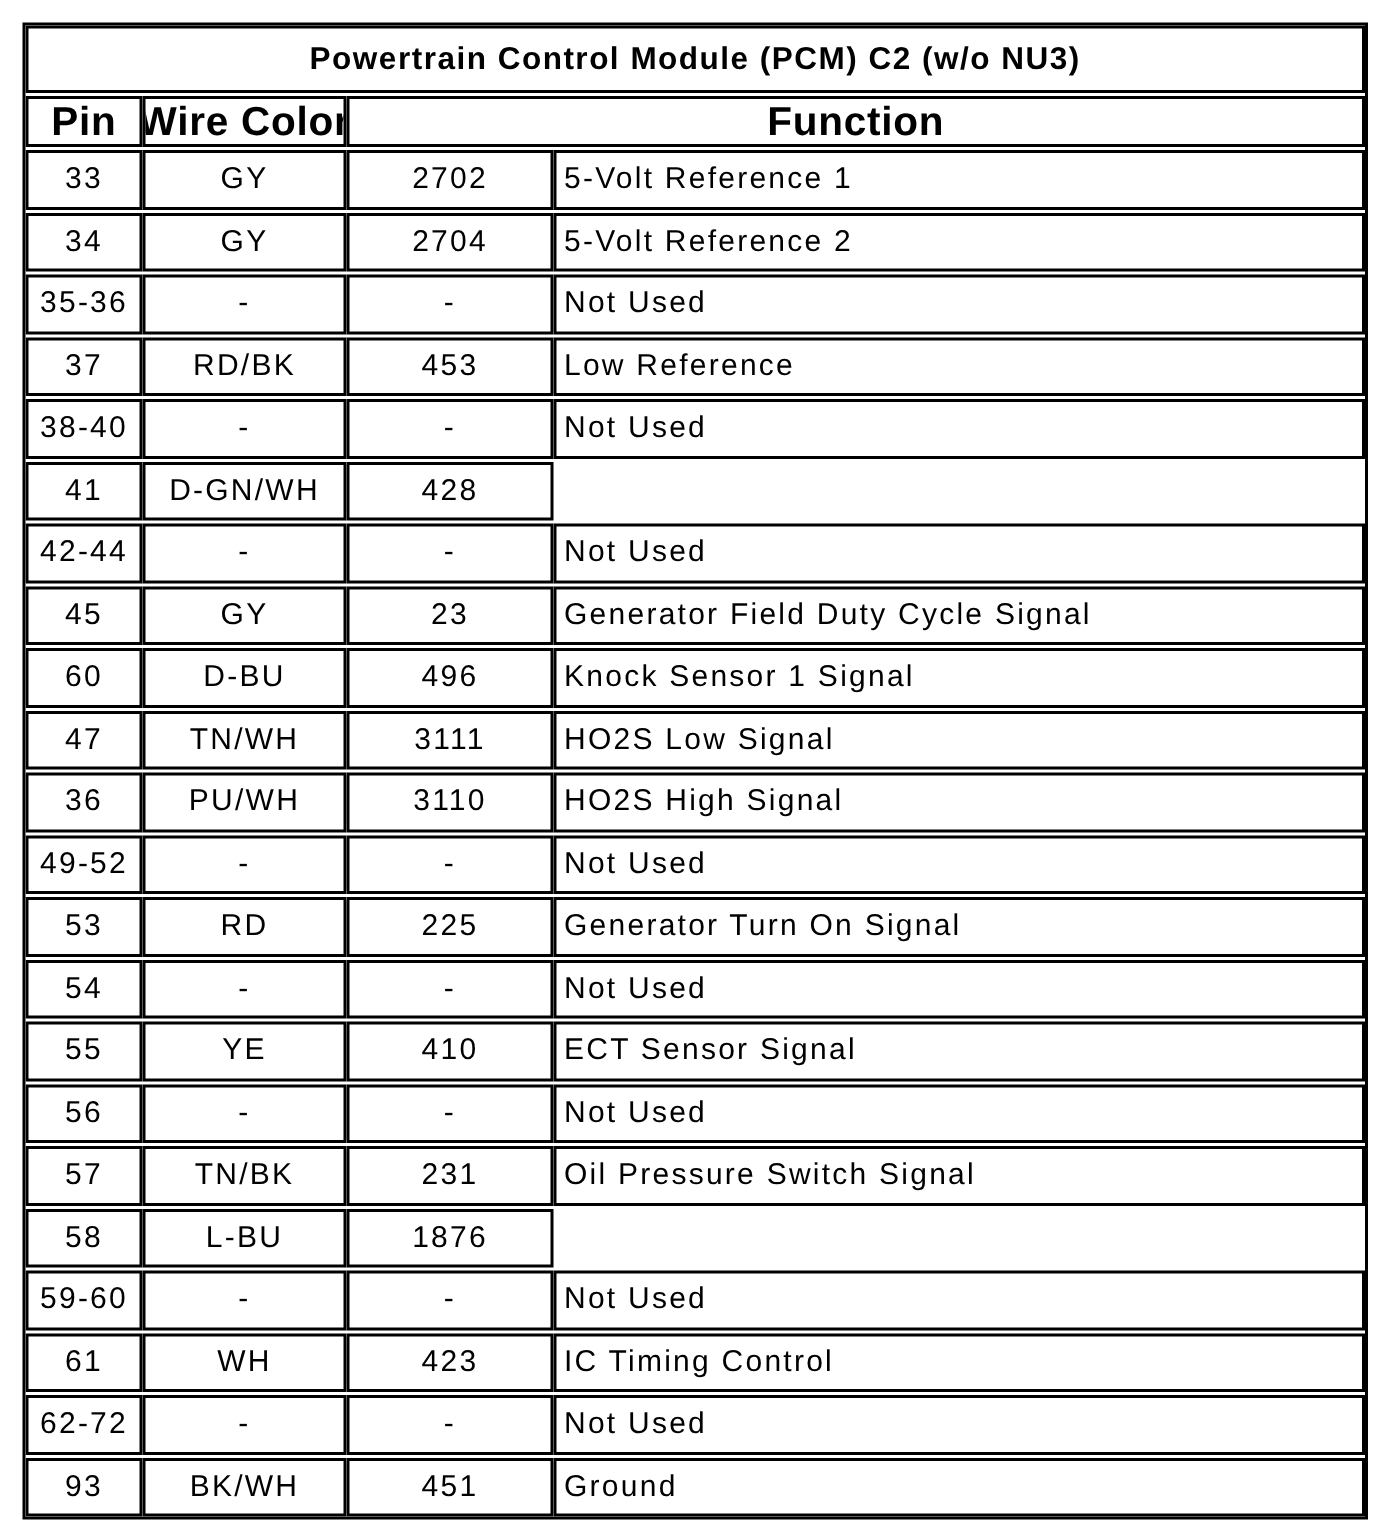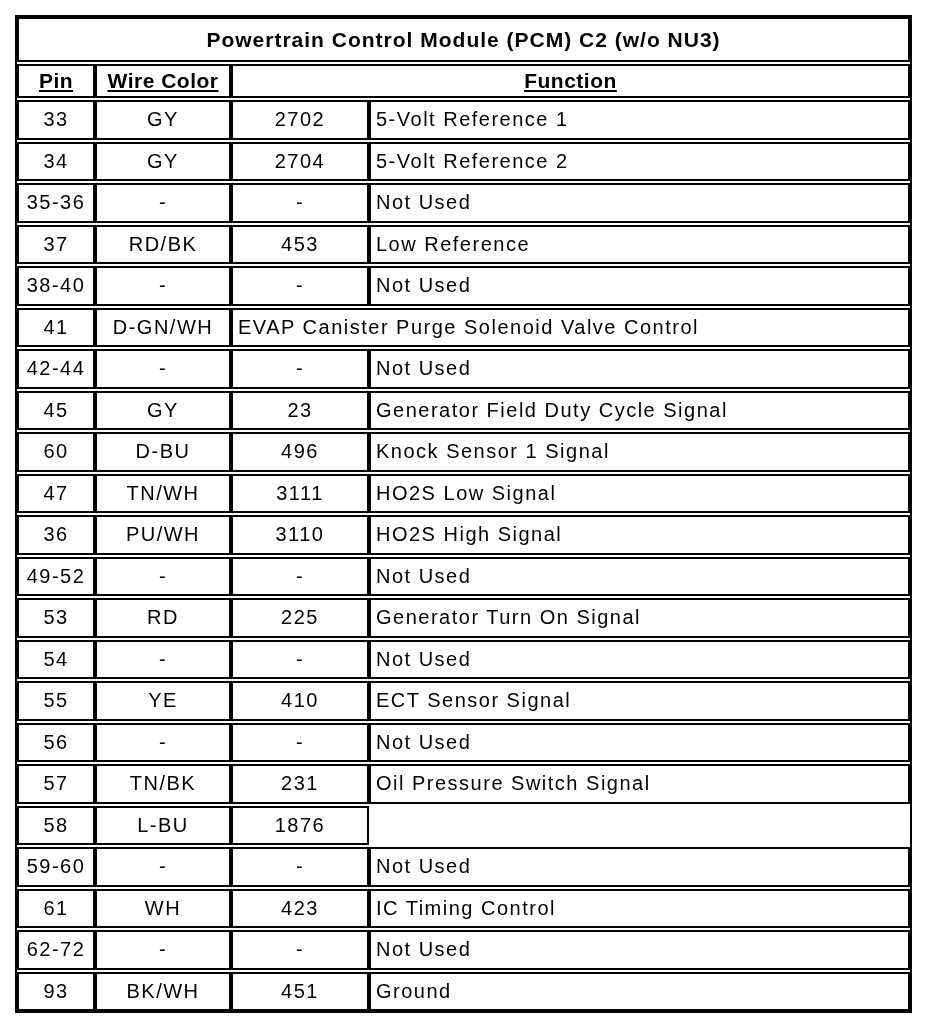--- a/index.html
+++ b/index.html
@@ -44,24 +44,23 @@
   }
   .title-row .cell {
     width: 100%;
     height: 45px;
     font-size: 21px;
     font-weight: bold;
     letter-spacing: 1px;
   }
   .header-row .cell {
     height: 34px;
-    font-size: 21px;
+    font-size: 27px;
     font-weight: bold;
     letter-spacing: 0.5px;
-    text-decoration: underline;
   }
   .body-row .cell {
     height: 39.5px;
     font-size: 20px;
     letter-spacing: 1.5px;
   }
   .col-pin     { width: 78px;  flex: 0 0 auto; }
   .col-wire    { width: 136px; flex: 0 0 auto; }
   .col-circuit { width: 138px; flex: 0 0 auto; }
   .col-func    { flex: 1 1 auto; justify-content: flex-start; padding-left: 5px; }
@@ -115,21 +114,21 @@
   <div class="row body-row">
     <div class="cell col-pin">38-40</div>
     <div class="cell col-wire">-</div>
     <div class="cell col-circuit">-</div>
     <div class="cell col-func">Not Used</div>
   </div>
 
   <div class="row body-row">
     <div class="cell col-pin">41</div>
     <div class="cell col-wire">D-GN/WH</div>
-    <div class="cell col-func">EVAP Canister Purge Solenoid Valve Control</div>
+    <div class="cell col-circuit">428</div>
   </div>
 
   <div class="row body-row">
     <div class="cell col-pin">42-44</div>
     <div class="cell col-wire">-</div>
     <div class="cell col-circuit">-</div>
     <div class="cell col-func">Not Used</div>
   </div>
 
   <div class="row body-row">

